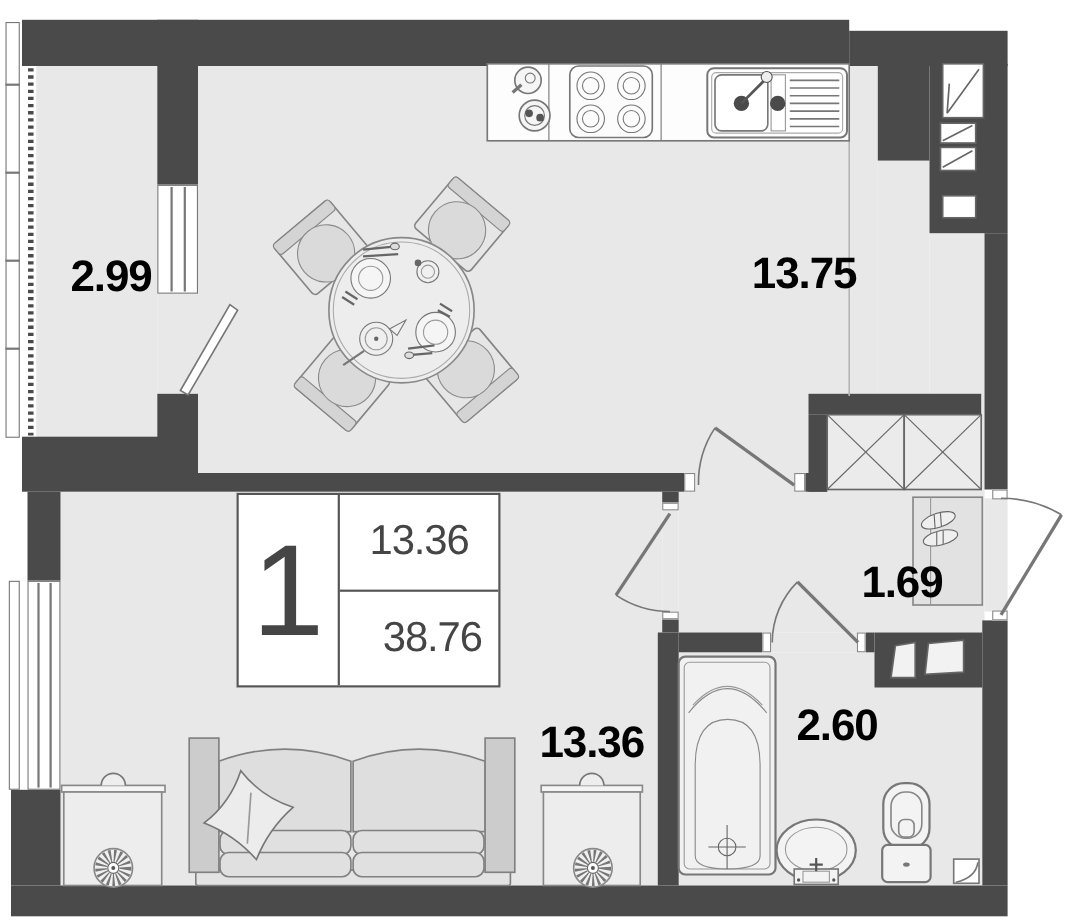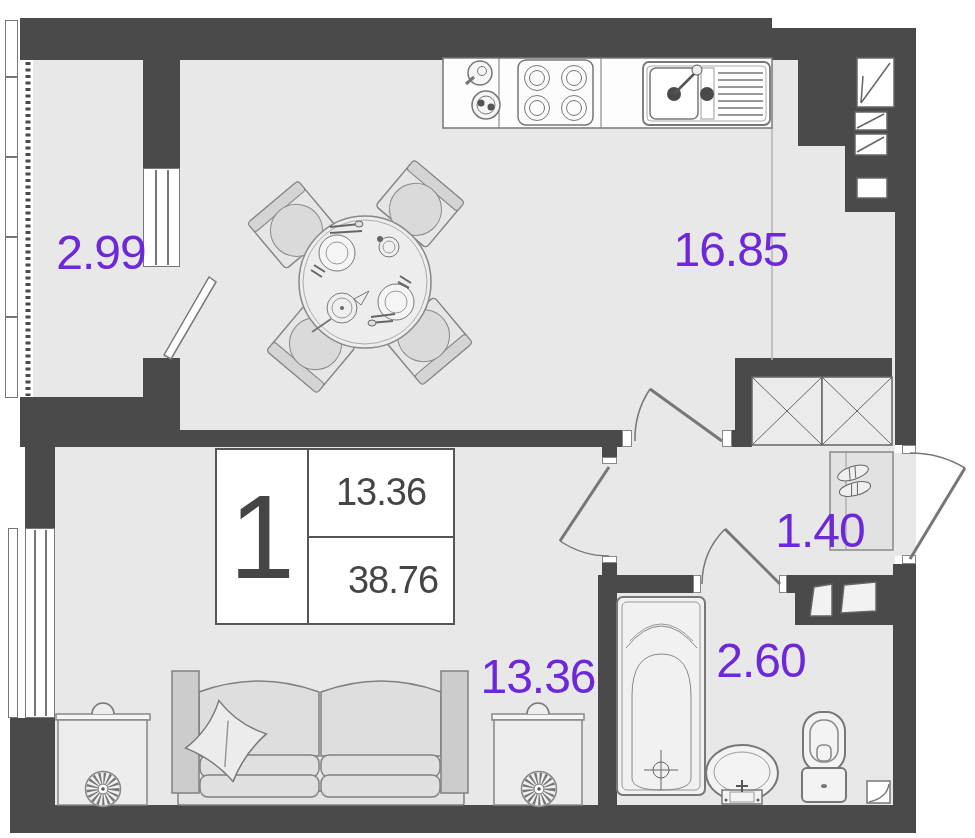--- a/index.html
+++ b/index.html
@@ -3,22 +3,22 @@
 <meta charset="utf-8">
 <style>
   html,body{margin:0;padding:0;background:#fff;}
   .plan{position:relative;width:975px;height:838px;background:#fff;overflow:hidden;
         font-family:"Liberation Sans",sans-serif;}
   .w{position:absolute;background:#4a4a4a;}
   .f{position:absolute;background:#e8e8e8;}
   .wn{position:absolute;background:#fff;border:1.5px solid #777;box-sizing:border-box;}
   .jb{position:absolute;background:#fff;border:1px solid #888;box-sizing:border-box;}
   .tick{position:absolute;background:#777;}
-  .lb{position:absolute;transform:translate(-50%,-50%);font-size:48px;color:#6d28d9;
-      letter-spacing:-1px;white-space:nowrap;}
+  .lb{position:absolute;transform:translate(-50%,-50%);font-size:40px;color:#000000;
+      letter-spacing:-1px;white-space:nowrap;font-weight:bold;}
   .overlay{position:absolute;left:0;top:0;}
   .stamp{position:absolute;left:215px;top:448px;width:240px;height:177px;background:#fff;
          border:2px solid #565656;box-sizing:border-box;display:flex;}
   .stamp-left{width:90px;border-right:2px solid #565656;display:flex;align-items:center;
               justify-content:center;font-size:118px;font-weight:500;color:#454545;}
   .stamp-right{flex:1;display:flex;flex-direction:column;}
   .stamp-row{flex:1;display:flex;align-items:center;justify-content:center;font-size:38px;
              color:#454545;letter-spacing:-1px;border-bottom:2px solid #565656;}
   .stamp-row:last-child{border-bottom:none;padding-left:24px;}
 </style>
@@ -317,22 +317,22 @@
 
       <path d="M702 584 A78 78 0 0 1 725 529"></path>
       <line x1="780" y1="584" x2="725" y2="529" stroke-width="3"></line>
 
       <path d="M910 453 A106 106 0 0 1 965 468"></path>
       <line x1="910" y1="559" x2="965" y2="468" stroke-width="3"></line>
     </g>
   </svg>
 
   <div class="lb" style="left:101px;top:252px;">2.99</div>
-  <div class="lb" style="left:731px;top:249px;">16.85</div>
-  <div class="lb" style="left:820px;top:530px;">1.40</div>
+  <div class="lb" style="left:731px;top:249px;">13.75</div>
+  <div class="lb" style="left:820px;top:530px;">1.69</div>
   <div class="lb" style="left:538px;top:676px;">13.36</div>
   <div class="lb" style="left:761px;top:660px;">2.60</div>
 
   <div class="stamp">
     <div class="stamp-left">1</div>
     <div class="stamp-right">
       <div class="stamp-row">13.36</div>
       <div class="stamp-row">38.76</div>
     </div>
   </div>

